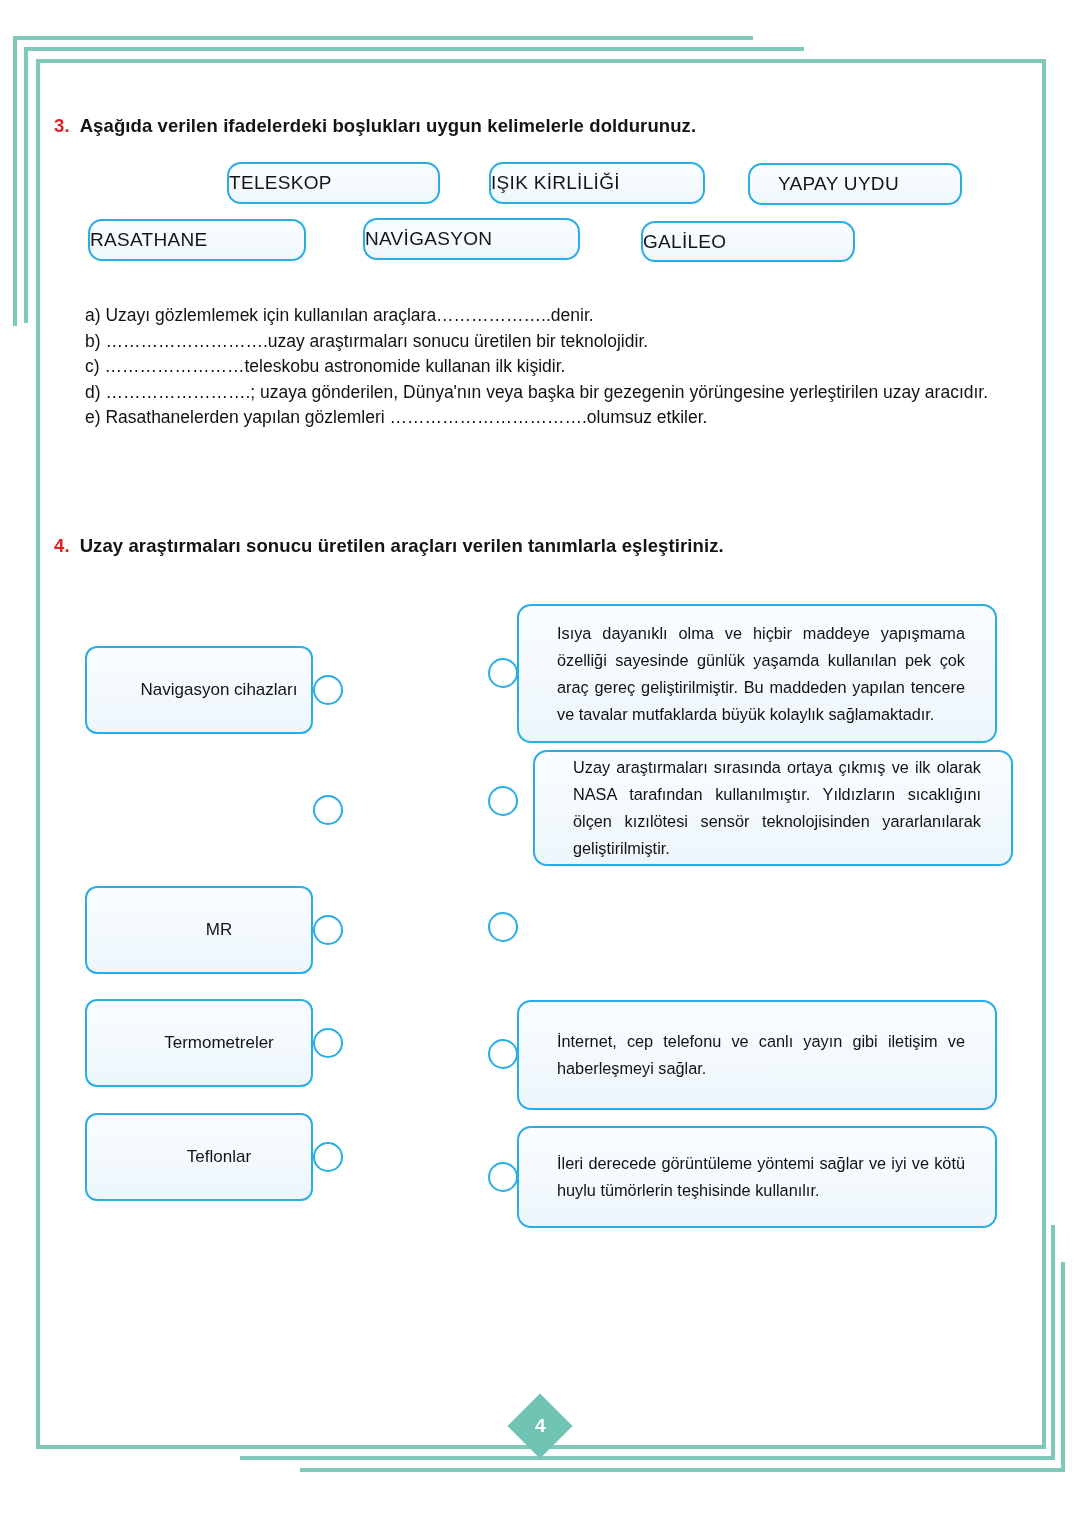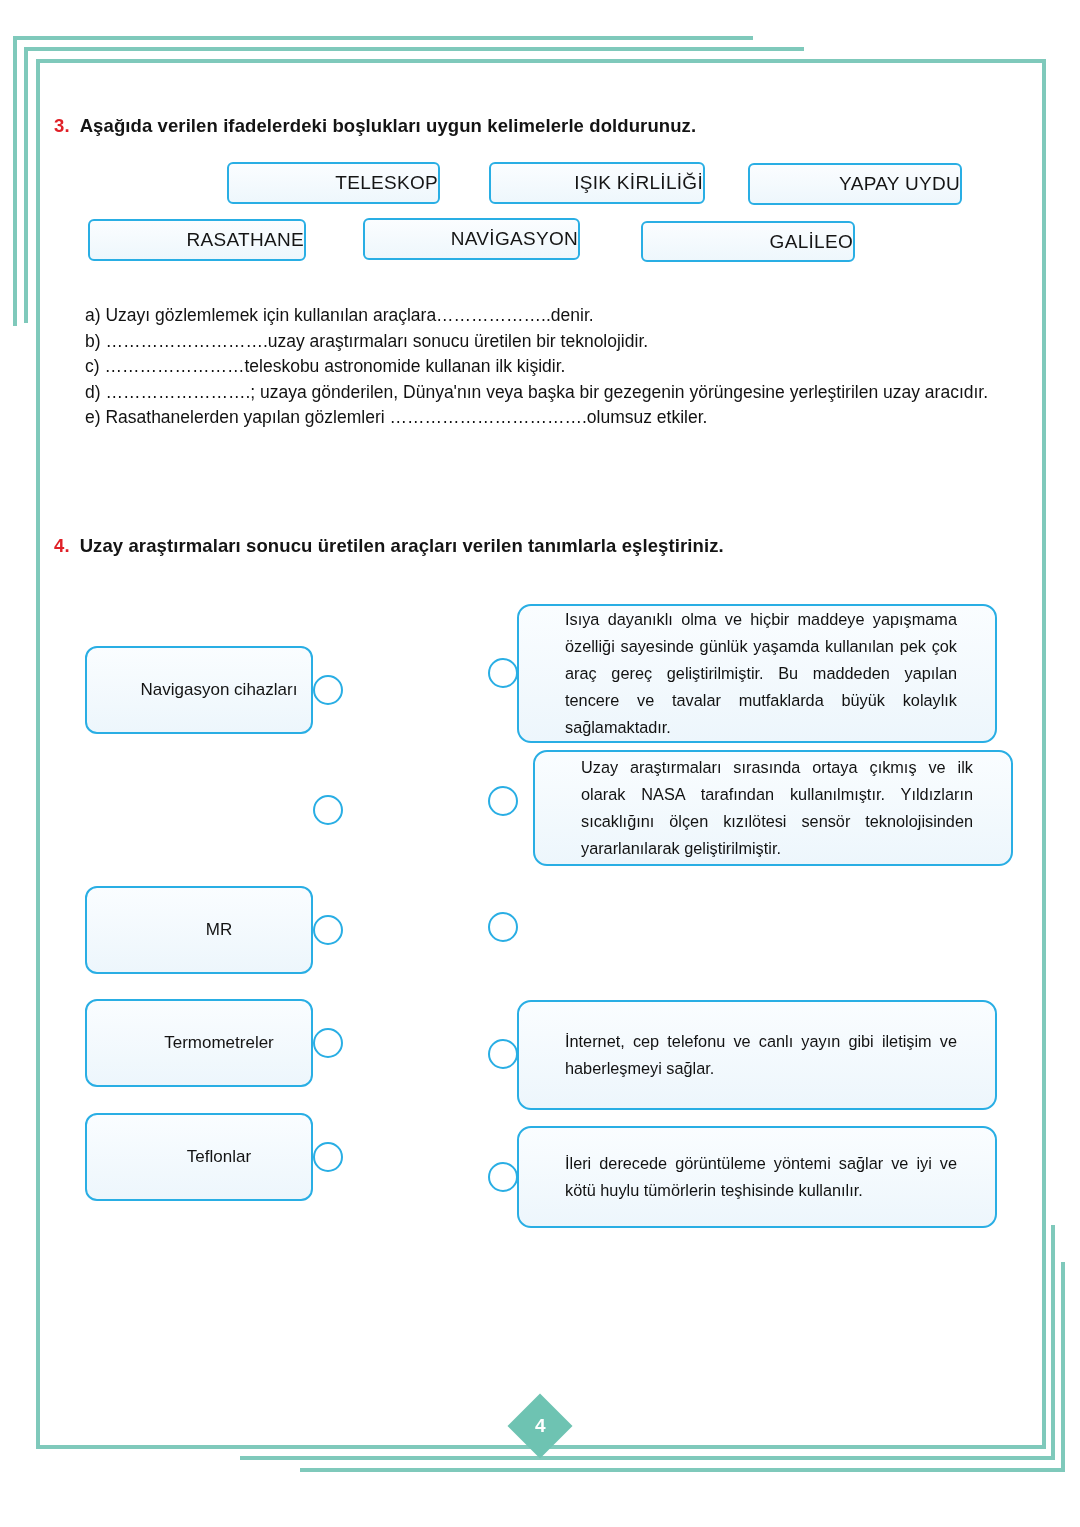--- a/index.html
+++ b/index.html
@@ -53,25 +53,25 @@
     letter-spacing: 0.1px;
   }
   .q-num { color: #e02027; font-weight: bold; }
   .q-text { color: #141414; }
 
   
   .pill {
     position: absolute;
     box-sizing: border-box;
     border: 2px solid #29aee4;
-    border-radius: 6px;
+    border-radius: 14px;
     background: linear-gradient(180deg, #fbfdff 0%, #eef7fc 100%);
     display: flex;
     align-items: center;
-    justify-content: flex-end;
+    justify-content: flex-start;
     font-size: 19px;
     color: #151515;
     letter-spacing: 0.3px;
   }
 
   
   .blanks {
     position: absolute;
     font-size: 17.5px;
     line-height: 25.6px;
@@ -98,21 +98,21 @@
     position: absolute;
     box-sizing: border-box;
     border: 2px solid #29aee4;
     border-radius: 14px;
     background: linear-gradient(180deg, #fafdff 0%, #edf6fc 100%);
     display: flex;
     align-items: center;
     padding: 10px 22px 10px 30px;
   }
   .desc-box p {
-    margin: 16px;
+    margin: 8px;
     font-size: 16.3px;
     line-height: 27px;
     color: #121212;
     text-align: justify;
     text-justify: inter-word;
     hyphens: manual;
   }
   .knob {
     position: absolute;
     box-sizing: border-box;
@@ -158,21 +158,21 @@
     <span class="q-num">3.</span>
     <span class="q-text">Aşağıda verilen ifadelerdeki boşlukları uygun kelimelerle doldurunuz.</span>
   </div>
 
   <div class="pill" style="left:227px; top:162px; width:213px; height:42px;">
     <span>TELESKOP</span>
   </div>
   <div class="pill" style="left:489px; top:162px; width:216px; height:42px;">
     <span>IŞIK KİRLİLİĞİ</span>
   </div>
-  <div class="pill" style="left:748px; top:163px; width:214px; height:42px;">
+  <div class="pill" style="left:748px; top:163px; width:214px; height:42px;padding-left:28px;">
     <span>YAPAY UYDU</span>
   </div>
 
   <div class="pill" style="left:88px; top:219px; width:218px; height:42px;">
     <span>RASATHANE</span>
   </div>
   <div class="pill" style="left:363px; top:218px; width:217px; height:42px;">
     <span>NAVİGASYON</span>
   </div>
   <div class="pill" style="left:641px; top:221px; width:214px; height:41px;">

